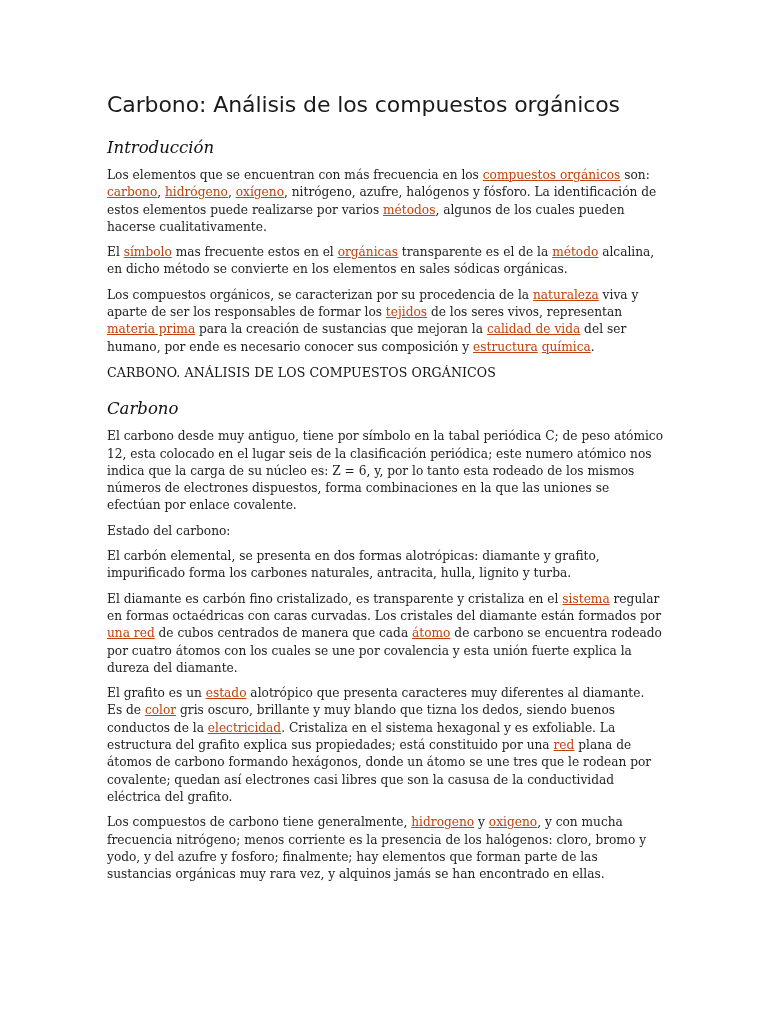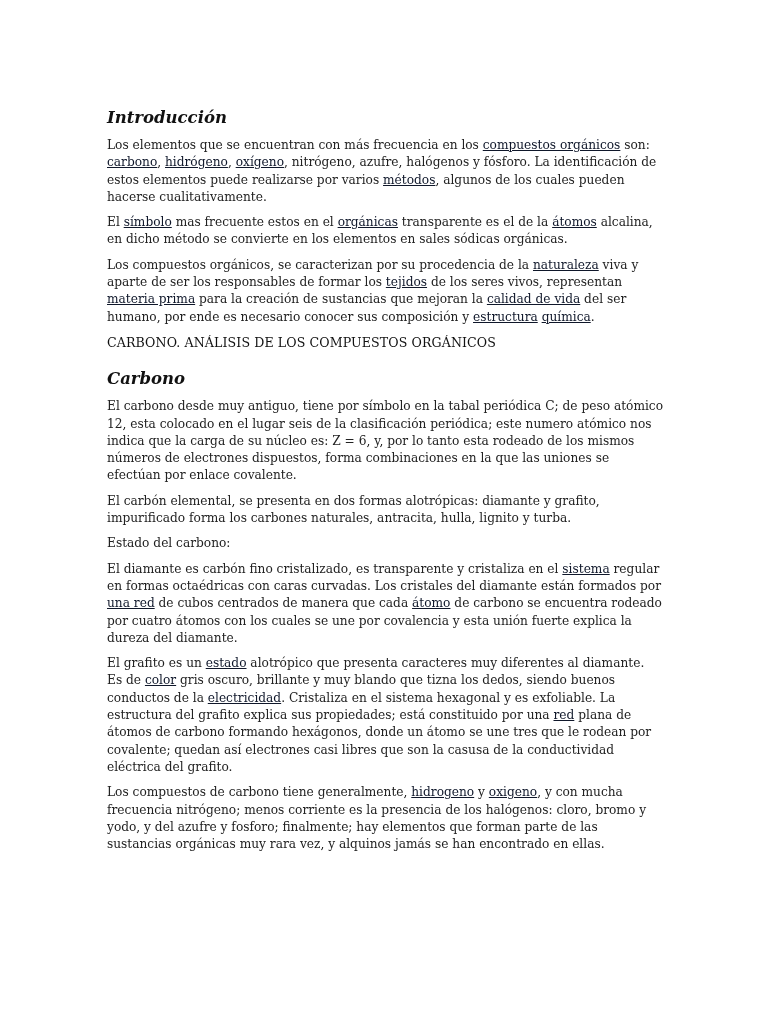--- a/index.html
+++ b/index.html
@@ -1,45 +1,46 @@
 <!DOCTYPE html>
 <html><head>
 <meta charset="utf-8">
 <style>
   html, body { margin: 0; padding: 0; background: #ffffff; }
   body { width: 768px; height: 1024px; overflow: hidden; position: relative; }
   .page { position: absolute; left: 107px; top: 90px; width: 556px; color: #222222;
           font-family: "DejaVu Serif", serif; font-size: 12.2px; line-height: 17.3px; }
   .title { font-family: "DejaVu Sans", sans-serif; font-size: 22px; font-weight: normal;
            color: #1a1a1a; margin: 0 0 12px 0; line-height: 30px; letter-spacing: -0.1px; }
-  .h2 { font-family: "DejaVu Serif", serif; font-style: italic; font-weight: bold;
+  .h2 { font-family: "DejaVu Serif", serif; font-style: italic; font-weight: normal;
         font-size: 16.5px; color: #111; margin: 17px 0 8px 0; line-height: 22px; }
   p { margin: 0 0 8px 0; }
-  a { color: #0f172a; text-decoration: underline; }
+  a { color: #c2410c; text-decoration: underline; }
   .center-head { text-align: left; font-size: 12.6px; color: #111; margin: 0 0 4px 0; letter-spacing: 0.1px; }
 </style>
 </head>
 <body>
 
 <div class="page">
+  <h1 class="title">Carbono: Análisis de los compuestos orgánicos</h1>
 
   <h2 class="h2">Introducción</h2>
 
   <p><span>Los elementos que se encuentran con más frecuencia en los </span><a href="#">compuestos orgánicos</a><span> son: </span><a href="#">carbono</a><span>, </span><a href="#">hidrógeno</a><span>, </span><a href="#">oxígeno</a><span>, nitrógeno, azufre, halógenos y fósforo. La identificación de estos elementos puede realizarse por varios </span><a href="#">métodos</a><span>, algunos de los cuales pueden hacerse cualitativamente.</span></p>
 
-  <p><span>El </span><a href="#">símbolo</a><span> mas frecuente estos en el </span><a href="#">orgánicas</a><span> transparente es el de la </span><a href="#">átomos</a><span> alcalina, en dicho método se convierte en los elementos en sales sódicas orgánicas.</span></p>
+  <p><span>El </span><a href="#">símbolo</a><span> mas frecuente estos en el </span><a href="#">orgánicas</a><span> transparente es el de la </span><a href="#">método</a><span> alcalina, en dicho método se convierte en los elementos en sales sódicas orgánicas.</span></p>
 
   <p><span>Los compuestos orgánicos, se caracterizan por su procedencia de la </span><a href="#">naturaleza</a><span> viva y aparte de ser los responsables de formar los </span><a href="#">tejidos</a><span> de los seres vivos, representan </span><a href="#">materia prima</a><span> para la creación de sustancias que mejoran la </span><a href="#">calidad de vida</a><span> del ser humano, por ende es necesario conocer sus composición y </span><a href="#">estructura</a><span> </span><a href="#">química</a><span>.</span></p>
 
   <p class="center-head">CARBONO. ANÁLISIS DE LOS COMPUESTOS ORGÁNICOS</p>
 
   <h2 class="h2">Carbono</h2>
 
   <p>El carbono desde muy antiguo, tiene por símbolo en la tabal periódica C; de peso atómico 12, esta colocado en el lugar seis de la clasificación periódica; este numero atómico nos indica que la carga de su núcleo es: Z = 6, y, por lo tanto esta rodeado de los mismos números de electrones dispuestos, forma combinaciones en la que las uniones se efectúan por enlace covalente.</p>
+  <p>Estado del carbono:</p>
   <p>El carbón elemental, se presenta en dos formas alotrópicas: diamante y grafito, impurificado forma los carbones naturales, antracita, hulla, lignito y turba.</p>
-  <p>Estado del carbono:</p>
 
   <p><span>El diamante es carbón fino cristalizado, es transparente y cristaliza en el </span><a href="#">sistema</a><span> regular en formas octaédricas con caras curvadas. Los cristales del diamante están formados por </span><a href="#">una red</a><span> de cubos centrados de manera que cada </span><a href="#">átomo</a><span> de carbono se encuentra rodeado por cuatro átomos con los cuales se une por covalencia y esta unión fuerte explica la dureza del diamante.</span></p>
 
   <p><span>El grafito es un </span><a href="#">estado</a><span> alotrópico que presenta caracteres muy diferentes al diamante. Es de </span><a href="#">color</a><span> gris oscuro, brillante y muy blando que tizna los dedos, siendo buenos conductos de la </span><a href="#">electricidad</a><span>. Cristaliza en el sistema hexagonal y es exfoliable. La estructura del grafito explica sus propiedades; está constituido por una </span><a href="#">red</a><span> plana de átomos de carbono formando hexágonos, donde un átomo se une tres que le rodean por covalente; quedan así electrones casi libres que son la casusa de la conductividad eléctrica del grafito.</span></p>
 
   <p><span>Los compuestos de carbono tiene generalmente, </span><a href="#">hidrogeno</a><span> y </span><a href="#">oxigeno</a><span>, y con mucha frecuencia nitrógeno; menos corriente es la presencia de los halógenos: cloro, bromo y yodo, y del azufre y fosforo; finalmente; hay elementos que forman parte de las sustancias orgánicas muy rara vez, y alquinos jamás se han encontrado en ellas.</span></p>
 </div>
 
 </body></html>

